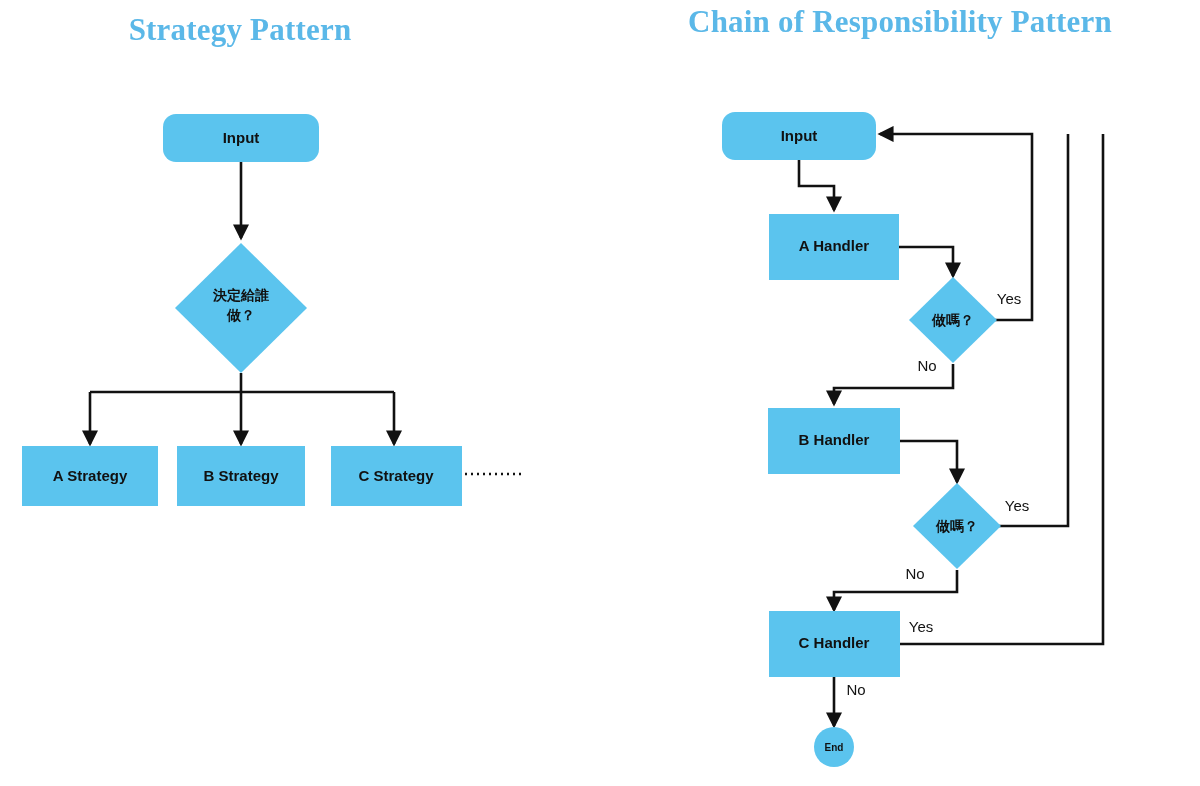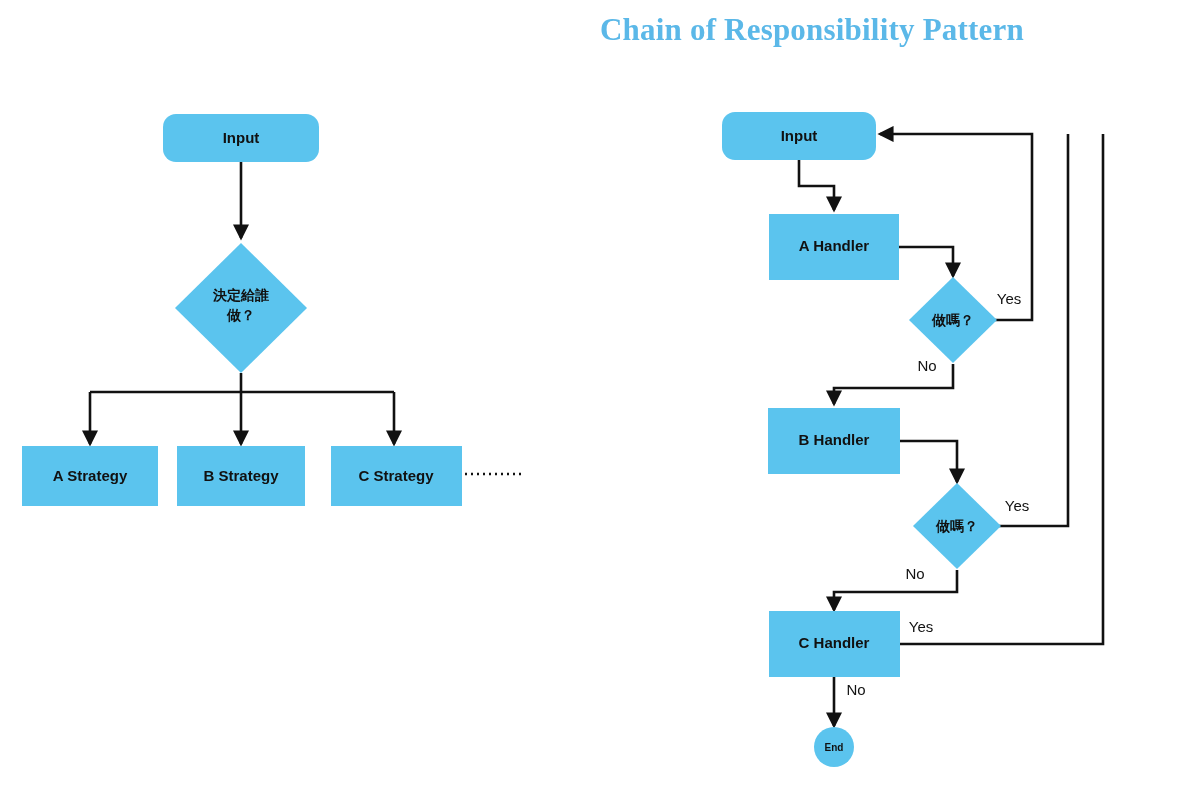--- a/index.html
+++ b/index.html
@@ -23,21 +23,21 @@
   .title {
     position: absolute;
     font-family: "Liberation Serif", serif;
     font-weight: bold;
     color: #5BB8E8;
     font-size: 31px;
     white-space: nowrap;
     letter-spacing: 0.2px;
   }
   #title-left  { left: 0px;   top: 12px; width: 480px; text-align: center; }
-  #title-right { left: 600px; top: 12px; width: 600px; text-align: left; }
+  #title-right { left: 600px; top: 4px; width: 600px; text-align: center; }
 
   svg.flow {
     position: absolute;
     left: 0;
     top: 0;
     width: 1200px;
     height: 786px;
   }
   .node-rect { fill: #5BC4EE; stroke: none; }
   .node-diamond { fill: #5BC4EE; stroke: none; }
@@ -85,20 +85,21 @@
     fill: #111111;
     text-anchor: middle;
     dominant-baseline: middle;
   }
 </style>
 </head>
 <body>
 
 <div class="page">
 
+  <div class="title" id="title-left">Strategy Pattern</div>
 
   <div class="title" id="title-right">Chain of Responsibility Pattern</div>
 
   <svg class="flow" viewBox="0 0 1200 786">
     <defs>
       <marker id="arrow" viewBox="0 0 10 10" refX="8.4" refY="5" markerWidth="6.2" markerHeight="6.2" orient="auto-start-reverse">
         <path d="M 0 0 L 10 5 L 0 10 z" fill="#111111"></path>
       </marker>
     </defs>
 

